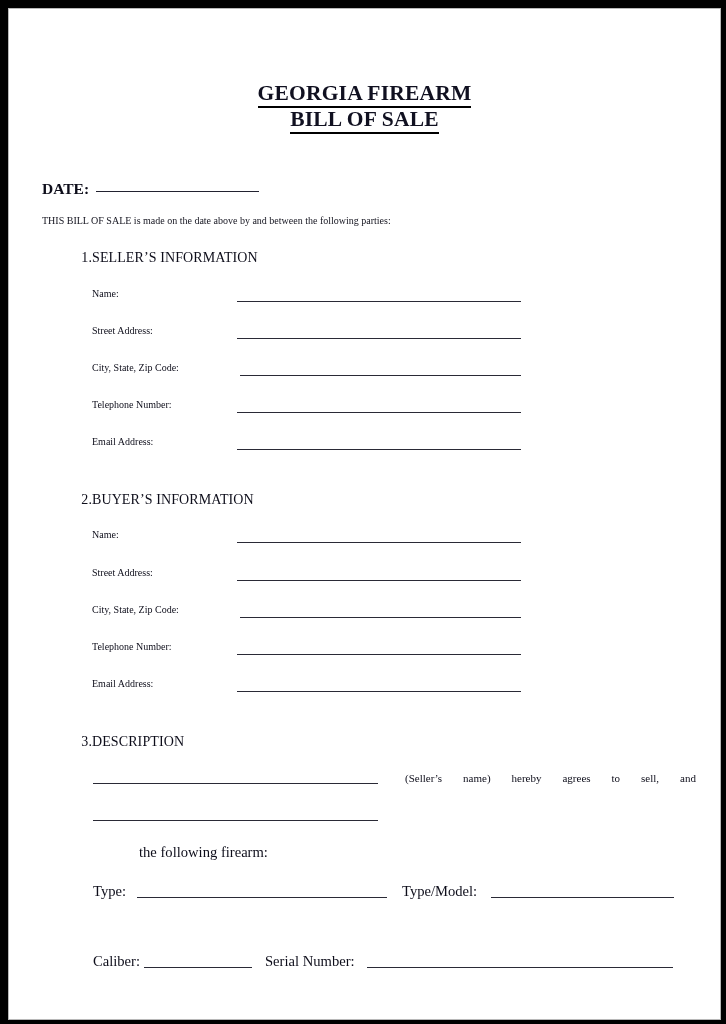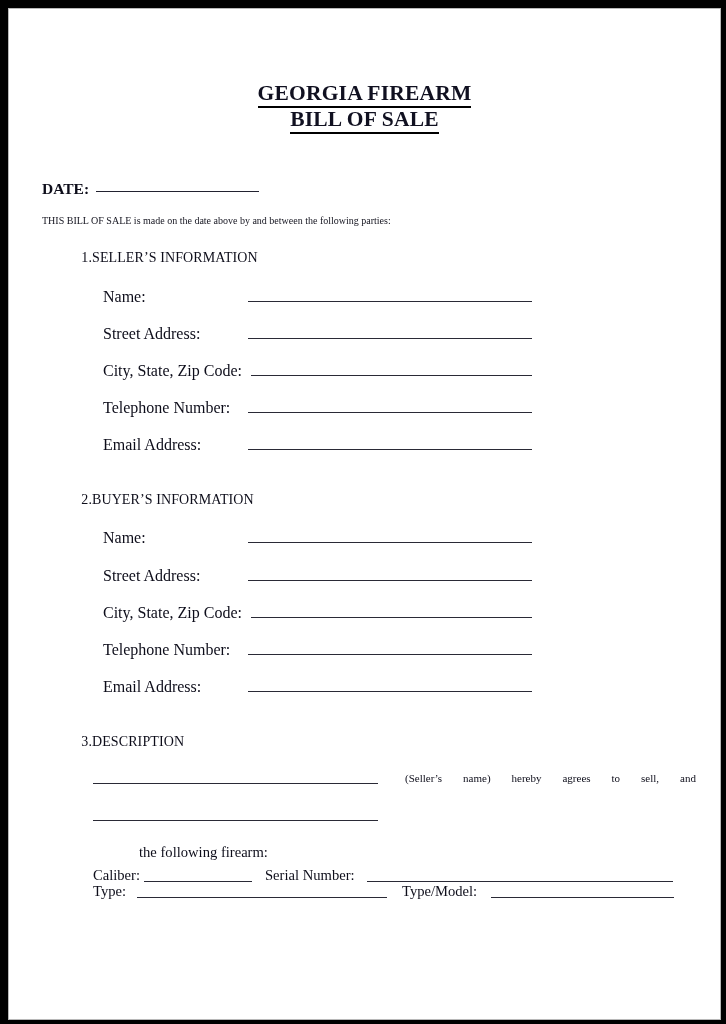--- a/index.html
+++ b/index.html
@@ -110,24 +110,23 @@
     text-align: right;
   }
   .section-head .num {
     display: inline-block;
     width: 23px;
   }
 
   .field-row {
     position: absolute;
     left: 83px;
-    font-size: 16px;
+    font-size: 10px;
     white-space: nowrap;
     height: 20px;
-    margin-left: 11px;
   }
   .field-row .flabel {
     display: inline-block;
   }
   .field-row .fline {
     position: absolute;
     border-bottom: 1.3px solid #2a2a36;
     height: 13px;
   }
   .desc-blank {
@@ -253,21 +252,21 @@
 
       <div class="plain-line" style="top:835px;margin-left:46px;">the following firearm:</div>
 
       <div class="fire-row" style="top:874px;">
         <span class="lbl" style="left:0;">Type:</span>
         <span class="ln" style="left:44px; width:250px;"></span>
         <span class="lbl" style="left:309px;text-align:center;">Type/Model:</span>
         <span class="ln" style="left:398px; width:183px;"></span>
       </div>
 
-      <div class="fire-row" style="top:858px;">
+      <div class="fire-row" style="top:944px;">
         <span class="lbl" style="left:0;">Caliber:</span>
         <span class="ln" style="left:51px; width:108px;"></span>
         <span class="lbl" style="left:172px;">Serial Number:</span>
         <span class="ln" style="left:274px; width:306px;"></span>
       </div>
 
 
     </div>
   </div>
 </div>

